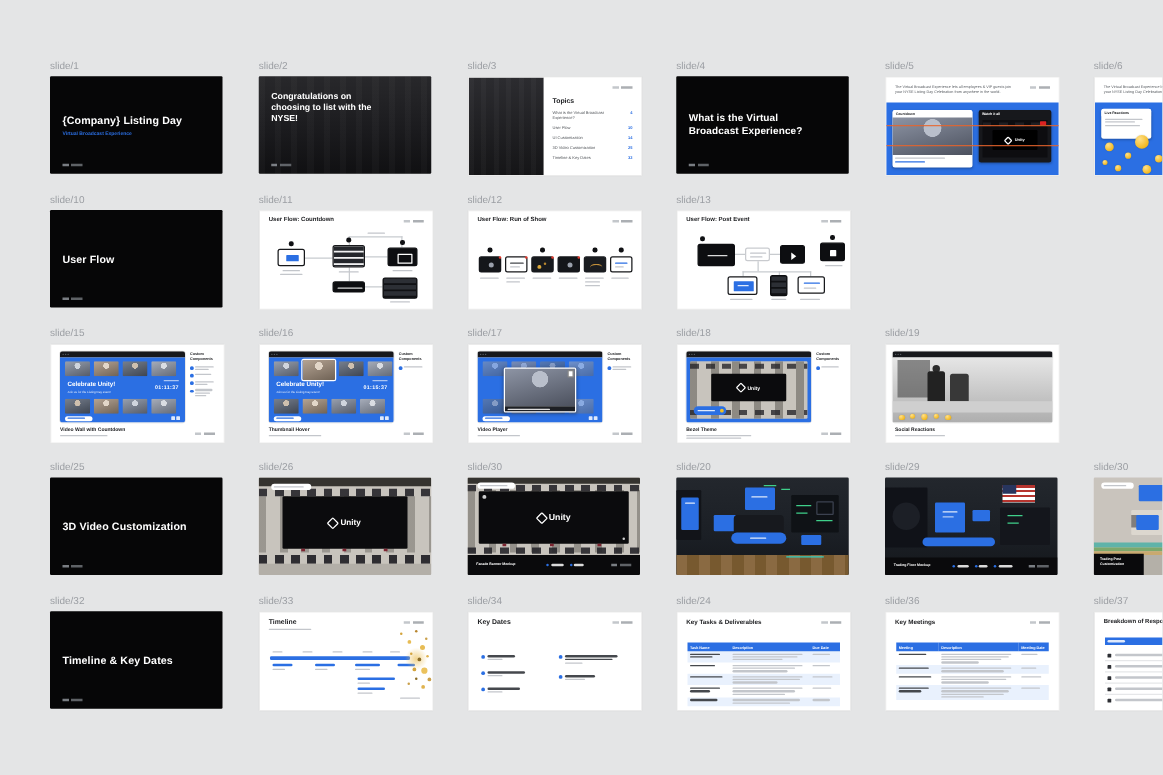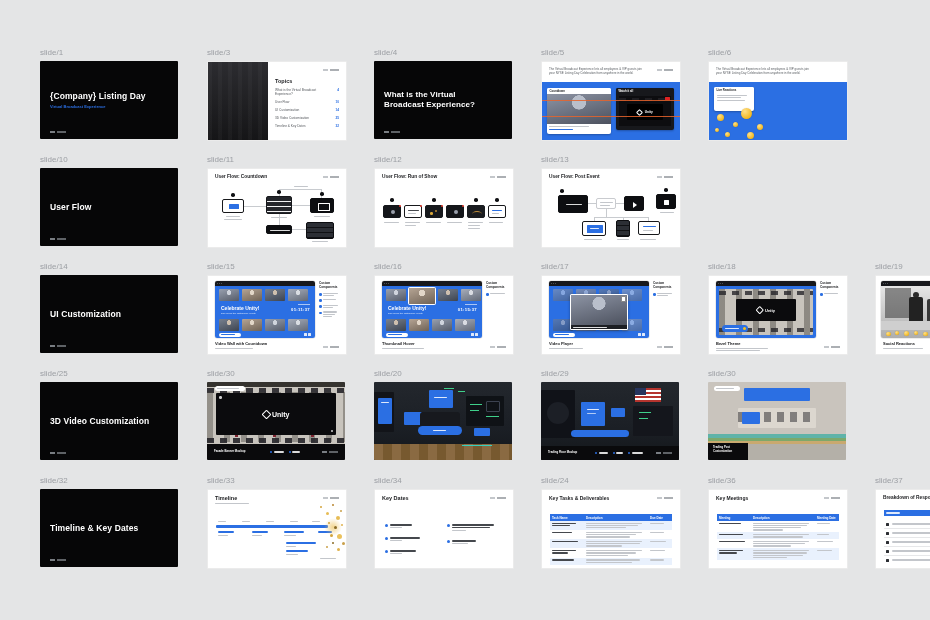--- a/index.html
+++ b/index.html
@@ -129,20 +129,27 @@
 
     <div class="cell">
       <div class="slide-label">slide/1</div>
       <div class="card dark">
         <div class="dk-title">{Company} Listing Day</div>
         <div class="dk-sub">Virtual Broadcast Experience</div>
         <span class="lockup lk-bl"></span>
       </div>
     </div>
 
+    <div class="cell">
+      <div class="slide-label">slide/2</div>
+      <div class="card photo-dark">
+        <div class="s2-text">Congratulations on choosing to list with the NYSE!</div>
+        <span class="lockup lk-bl"></span>
+      </div>
+    </div>
 
     <div class="cell">
       <div class="slide-label">slide/3</div>
       <div class="card white">
         <div class="s3-left"></div>
         <div class="s3-right">
           <span class="lockup lk-tr lt"></span>
           <div class="s3-head">Topics</div>
           <div class="s3-item">
             <span class="lb">What is the Virtual Broadcast Experience?</span>
@@ -365,27 +372,20 @@
         <div class="bar" style="position:absolute;left:42px;top:70px;width:18px;"></div>
         <div class="bar" style="position:absolute;left:75px;top:70px;width:12px;"></div>
         <div class="bar" style="position:absolute;left:98px;top:70px;width:16px;"></div>
         <div class="bar" style="position:absolute;left:118px;top:43px;width:14px;"></div>
       </div>
     </div>
   </div>
 
   <div class="row" style="top:262px;">
 
-    <div class="cell">
-      <div class="slide-label">slide/14</div>
-      <div class="card dark">
-        <div class="dk-title">UI Customization</div>
-        <span class="lockup lk-bl"></span>
-      </div>
-    </div>
 
     <div class="cell">
       <div class="slide-label">slide/15</div>
       <div class="card white">
         <div class="ui-mock">
           <div class="ui-top">
               <i></i>
               <i></i>
               <i></i>
             </div>
@@ -644,20 +644,40 @@
   <div class="row" style="top:369px;">
 
     <div class="cell">
       <div class="slide-label">slide/25</div>
       <div class="card dark">
         <div class="dk-title">3D Video Customization</div>
         <span class="lockup lk-bl"></span>
       </div>
     </div>
 
+    <div class="cell">
+      <div class="slide-label">slide/26</div>
+      <div class="card facade">
+        <div class="abs" style="left:0;right:0;top:0;height:7px;background:#35332f;"></div>
+        <div class="winband" style="top:9px;height:6px;opacity:.9;"></div>
+        <div class="cols" style="top:15px;height:45px;opacity:.35;"></div>
+        <div class="banner" style="left:19px;top:15px;width:100px;height:42px;font-size:6.5px;">
+          <span class="uhex"></span>
+          <span>Unity</span>
+        </div>
+        <span class="flag-s" style="left:34px;top:57px;"></span>
+        <span class="flag-s" style="left:67px;top:57px;"></span>
+        <span class="flag-s" style="left:100px;top:57px;"></span>
+        <div class="winband" style="top:62px;height:7px;opacity:.95;"></div>
+        <div class="abs" style="left:0;right:0;bottom:0;height:9px;background:#b3afa8;"></div>
+        <div class="pill" style="left:10px;top:5px;width:32px;height:5px;">
+            <span class="bar" style="width:24px;height:1px;"></span>
+          </div>
+      </div>
+    </div>
 
     <div class="cell">
       <div class="slide-label">slide/30</div>
       <div class="card facade">
         <div class="abs" style="left:0;right:0;top:0;height:5px;background:#35332f;"></div>
         <div class="winband" style="top:6px;height:5px;opacity:.9;"></div>
         <div class="cols" style="top:10px;height:50px;opacity:.4;"></div>
         <div class="banner" style="left:9px;top:11px;width:120px;height:42px;font-size:7px;">
           <span class="uhex" style="width:5px;height:5px;"></span>
           <span>Unity</span>

